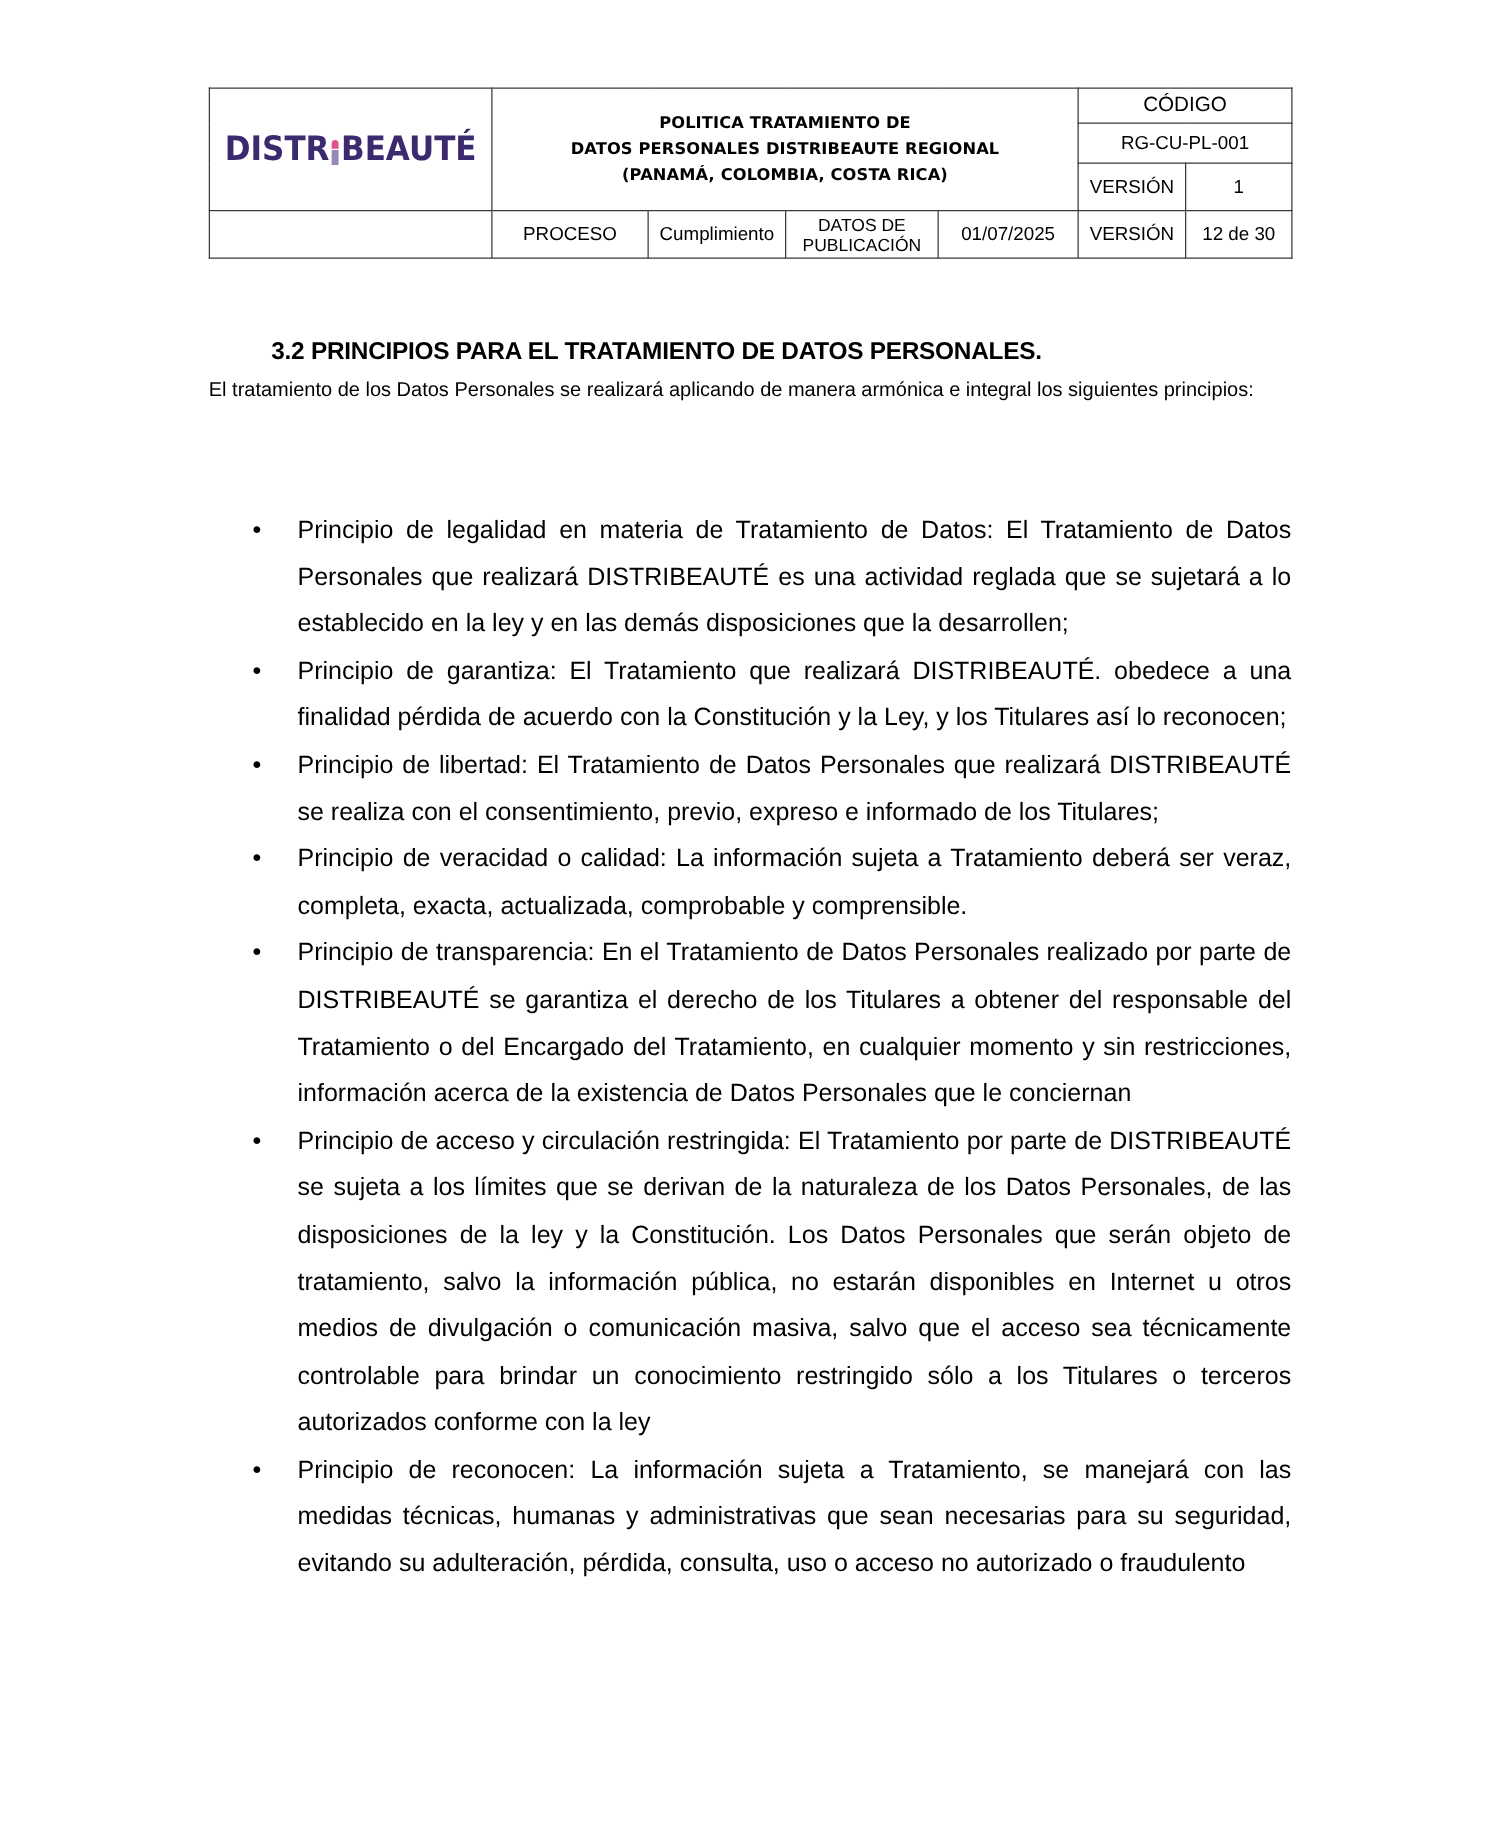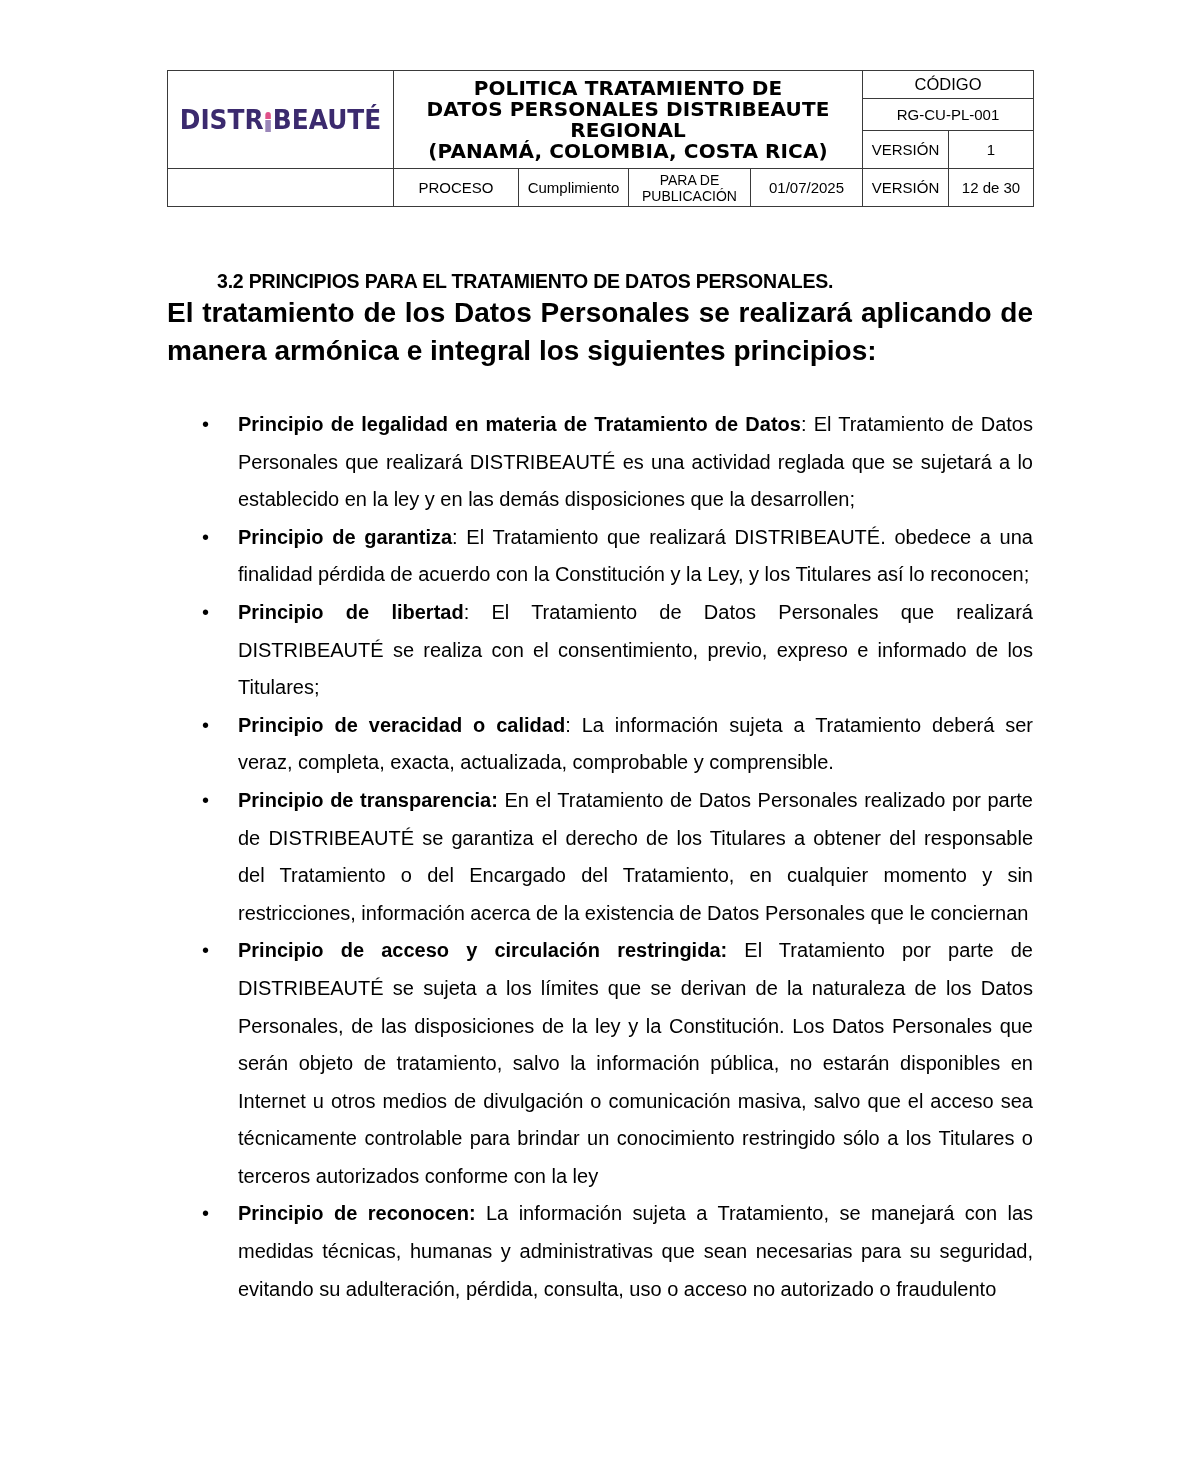--- a/index.html
+++ b/index.html
@@ -9,44 +9,44 @@
     .hdr {
       position: absolute; left: 167px; top: 70px; width: 866px; height: 136px;
       border-collapse: collapse; table-layout: fixed;
     }
     .hdr td {
       border: 1px solid #3a3a3a; padding: 0; text-align: center; vertical-align: middle;
       font-family: "Liberation Sans", sans-serif; font-size: 15px; line-height: 1.15;
     }
     .hdr .b { font-weight: normal; margin-top: 48px; }
     .hdr .title {
-      font-family: "DejaVu Sans", sans-serif; font-weight: bold; font-size: 20px; line-height: 21px; letter-spacing: 0.1px;
+      font-family: "DejaVu Sans", sans-serif; font-weight: bold; font-size: 13px; line-height: 21px; letter-spacing: 0.1px;
     }
     .hdr .sm { font-size: 14px; line-height: 16px; }
     .hdr .codigo { font-size: 16.5px; }
 
     
     .logo { display: inline-flex; align-items: flex-end; color: #3b2a6e; font-family: "DejaVu Sans", sans-serif; font-weight: bold; font-size: 27px; letter-spacing: 0px; transform: scaleX(0.92); }
     .lipstick { display: inline-block; width: 6px; height: 20px; margin: 0 2px 3px 2px; position: relative; }
     .lipstick .cap { position: absolute; left: 0; right: 0; top: 0; height: 7px; background: #e0528a; border-radius: 3px 3px 0 0; }
     .lipstick .body { position: absolute; left: 0; right: 0; top: 8px; bottom: 0; background: #9a86b9; }
 
     
     .heading {
       position: absolute; left: 203px; top: 256px; margin: 14px;
       font-family: "Liberation Sans", sans-serif; font-weight: bold; font-size: 19.5px; letter-spacing: -0.2px;
     }
     .intro {
       position: absolute; left: 167px; top: 294px; width: 866px; margin: 0;
-      font-size: 28px; line-height: 37.5px; text-align: justify; font-weight: bold;
+      font-size: 16px; line-height: 37.5px; text-align: justify;
     }
     .list { position: absolute; left: 167px; top: 406px; width: 866px; margin: 0; padding: 0; list-style: none; }
     .item { position: relative; padding-left: 71px; font-size: 20px; line-height: 37.6px; text-align: justify; }
     .bullet { position: absolute; left: 35px; top: 0; font-size: 20px; line-height: 37.6px; }
-    .term { font-weight: bold; }
+    .term { font-weight: normal; }
   </style>
 </head>
 <body>
 
 <table class="hdr">
   <colgroup>
     <col style="width:226px">
       <col style="width:125px">
       <col style="width:110px">
       <col style="width:122px">
@@ -78,21 +78,21 @@
   </tr>
   <tr style="height:38px">
     <td class="b">VERSIÓN</td>
     <td>1</td>
   </tr>
   <tr style="height:38px">
     <td></td>
     <td class="b">PROCESO</td>
     <td>Cumplimiento</td>
     <td class="b sm">
-      <div>PARA DE</div>
+      <div>DATOS DE</div>
       <div>PUBLICACIÓN</div>
     </td>
     <td>01/07/2025</td>
     <td class="b">VERSIÓN</td>
     <td>12 de 30</td>
   </tr>
 </tbody>
   </table>
 
 <h2 class="heading">3.2 PRINCIPIOS PARA EL TRATAMIENTO DE DATOS PERSONALES.</h2>

